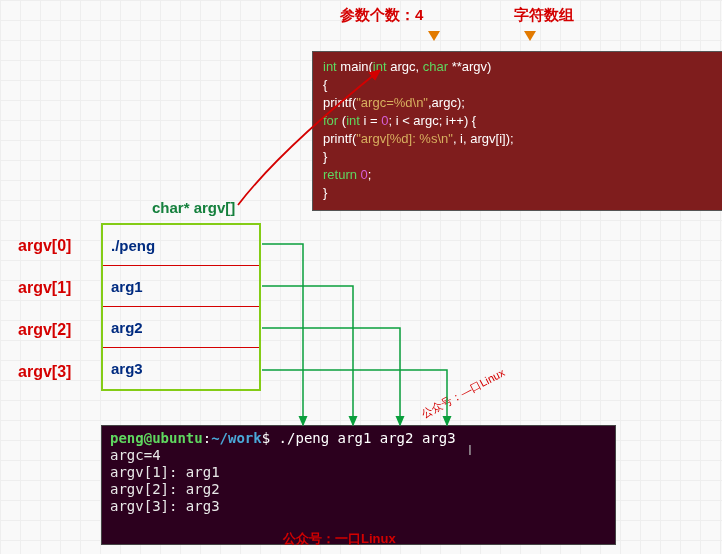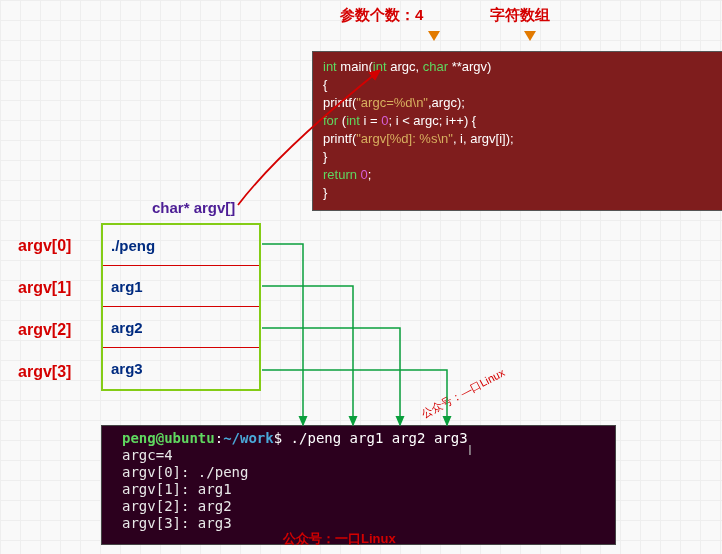--- a/index.html
+++ b/index.html
@@ -35,21 +35,21 @@
     line-height:18px;
     padding:6px 10px 8px 10px;
     border:1px solid #555;
     margin-left:43px;
   }
   .ty { color:#5fd75f; }
   .str { color:#d7af5f; }
   .num { color:#d75fd7; }
   .side-label {
     position:absolute;
-    color:#4c1d95; font-weight:bold; font-size:15px;
+    color:#15803d; font-weight:bold; font-size:15px;
   }
   .argv-labels { position:absolute; left:18px; }
   .argv-labels div {
     color:#d40000; font-weight:bold; font-size:16px;
     height:42px; line-height:42px;
   }
   .table {
     position:absolute;
     left:101px; top:223px;
     width:160px;
@@ -67,21 +67,21 @@
   .table .row:last-child { border-bottom:none; }
   .term {
     position:absolute;
     left:101px; top:425px;
     width:515px; height:120px;
     background:#2c001e;
     color:#e8e8e8;
     font-family: Consolas, monospace;
     font-size:14px;
     line-height:17px;
-    padding:4px 20px;
+    padding:4px 8px;
     border:1px solid #444;
   }
   .tuser { color:#5fd75f; font-weight:bold; }
   .tpath { color:#4aa8d8; font-weight:bold; }
   .twhite { color:#fff; }
   .watermark {
     position:absolute;
     color:#d40000; font-size:10px;
   }
   svg.overlay {
@@ -93,21 +93,21 @@
     position:absolute;
     color:#aaa; font-size:14px;
   }
 </style>
 </head>
 <body>
 
 <div class="top-labels" style="left:340px;">
   <span>参数个数：4</span>
 </div>
-<div class="top-labels" style="left:490px;">
+<div class="top-labels" style="left:514px;">
   <span>字符数组</span>
 </div>
 
 <div class="arrow-down" style="left:428px; top:31px;"></div>
 <div class="arrow-down" style="left:524px; top:31px;"></div>
 
 <div class="codebox">
   <div>
     <span class="ty">int</span><span> main(</span><span class="ty">int</span><span> argc, </span><span class="ty">char</span><span> **argv)</span>
   </div>
@@ -142,21 +142,20 @@
   <div class="row">arg1</div>
   <div class="row">arg2</div>
   <div class="row">arg3</div>
 </div>
 
 <div class="term">
   <div>
     <span class="tuser">peng@ubuntu</span><span class="twhite">:</span><span class="tpath">~/work</span><span class="twhite">$ </span><span class="twhite">./peng arg1 arg2 arg3</span>
   </div>
   <div>argc=4</div>
-  <div>argv[0]: ./peng</div>
   <div>argv[1]: arg1</div>
   <div>argv[2]: arg2</div>
   <div>argv[3]: arg3</div>
 </div>
 
 <div class="watermark" style="left:283px; top:530px; font-size:13px; font-weight:bold;">公众号：一口Linux</div>
 <div class="watermark" style="left:417px; top:386px; transform:rotate(-28deg); font-size:11px;">
   <span>公众号：</span><span>—口Linux</span>
 </div>
 

